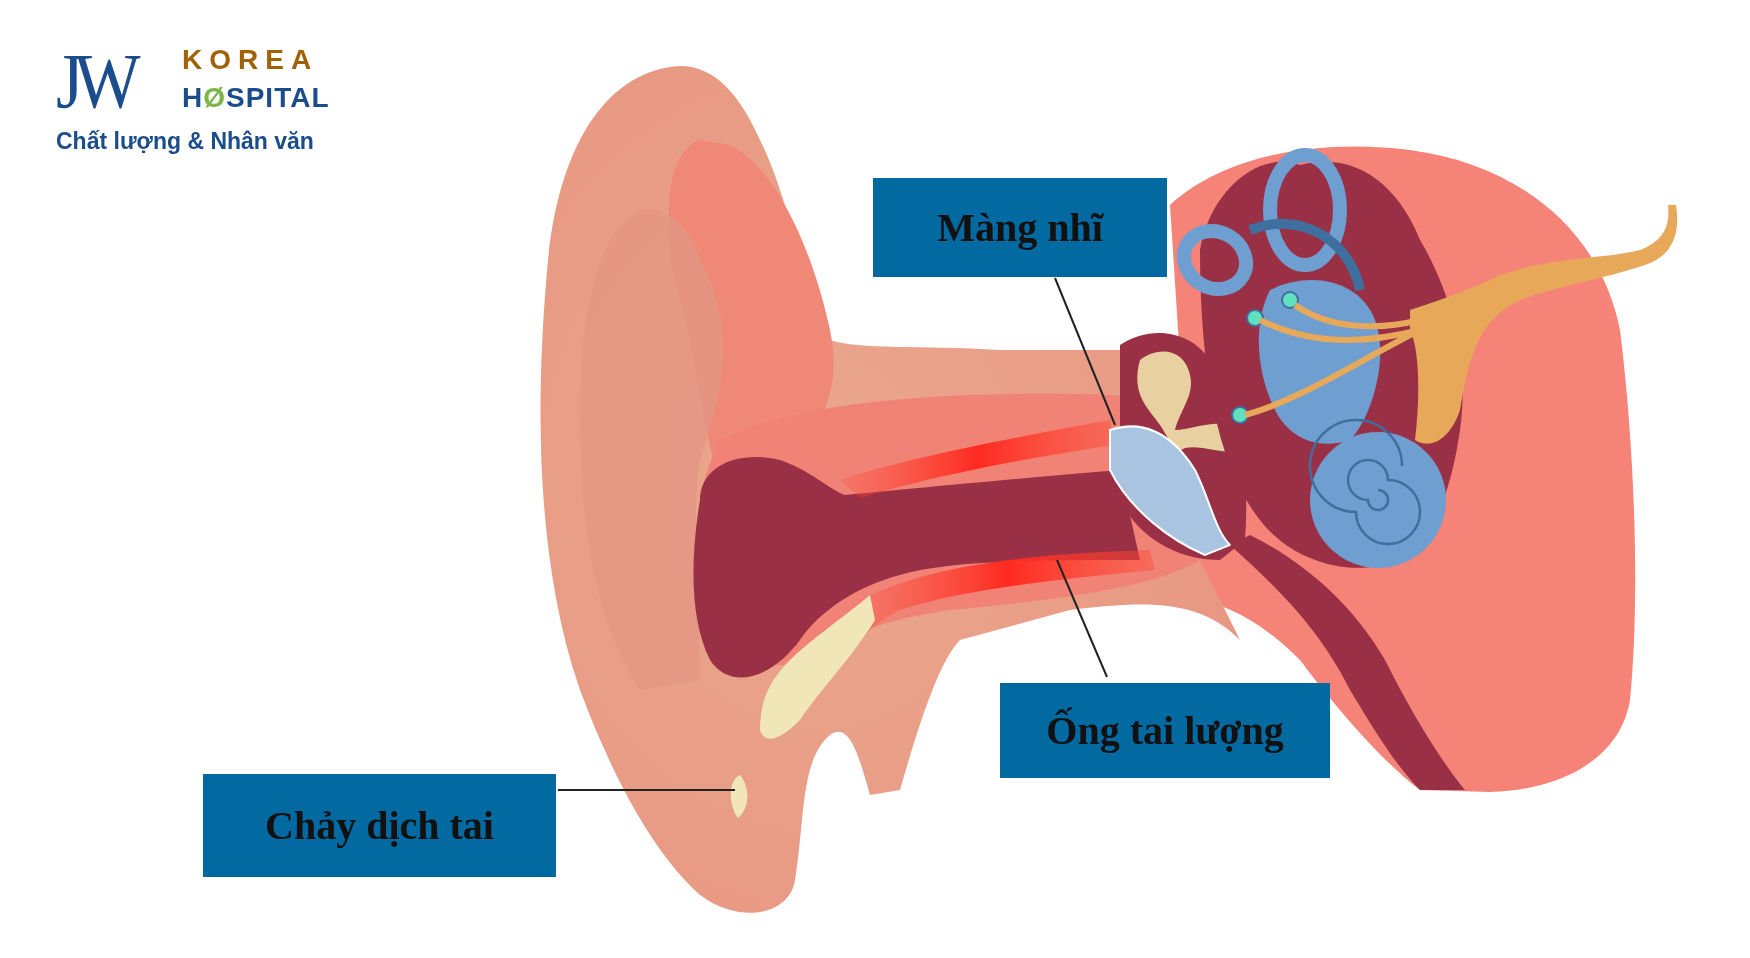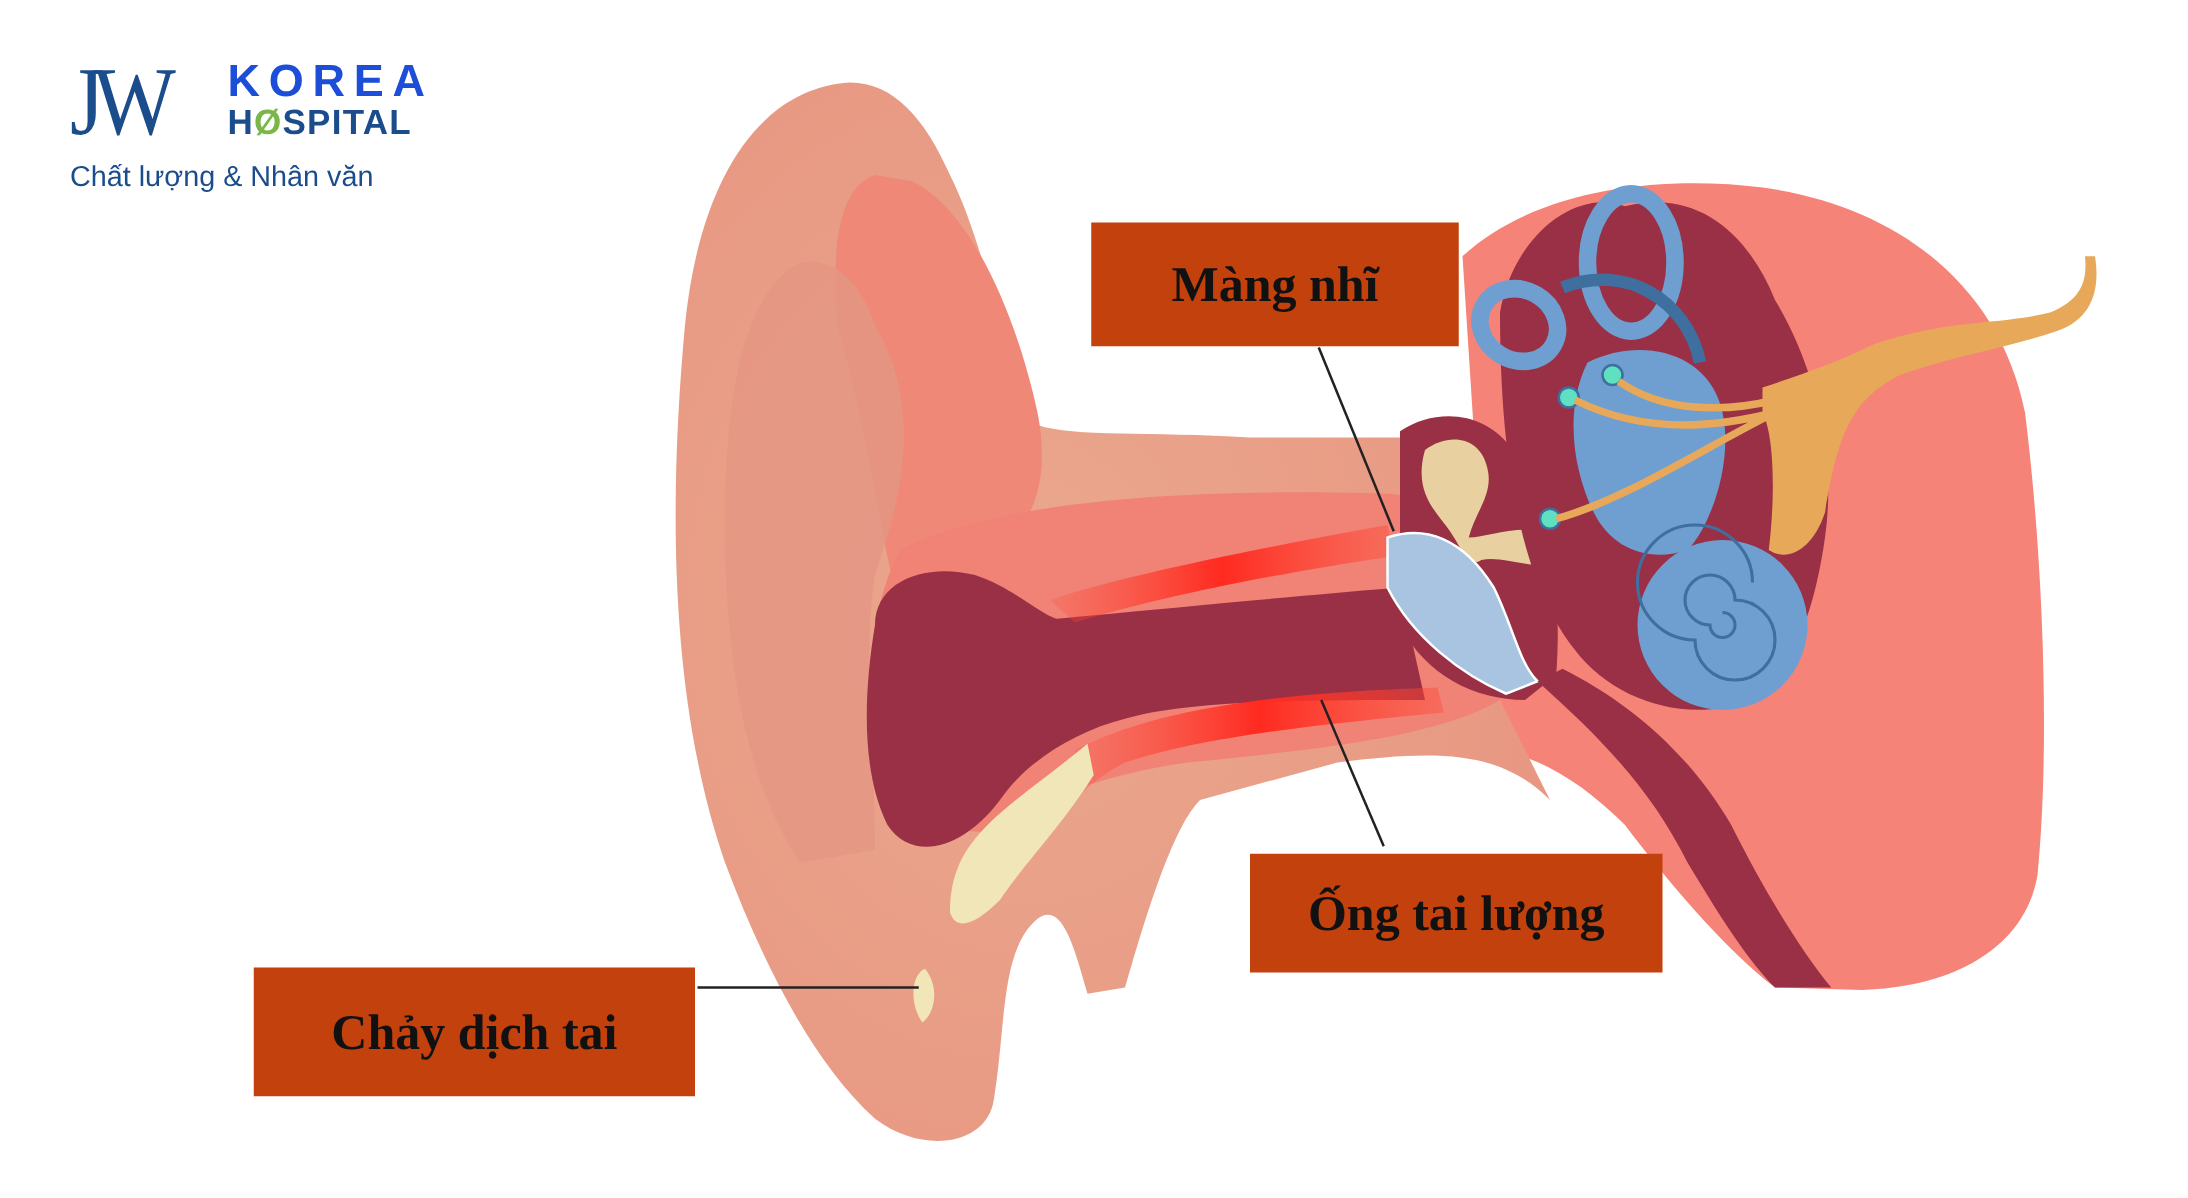--- a/index.html
+++ b/index.html
@@ -1,24 +1,24 @@
 <!DOCTYPE html>
 <html><head>
 <meta charset="utf-8">
 <style>
   html, body { margin:0; padding:0; background:#ffffff; }
   body { width:1750px; height:958px; position:relative; overflow:hidden; font-family:"Liberation Sans", sans-serif; }
   .logo { position:absolute; left:56px; top:42px; width:320px; height:120px; }
   .jw { position:absolute; left:0; top:0; font-family:"Liberation Serif", serif; font-size:78px; letter-spacing:-10px; color:#1b4d8c; line-height:1; transform:scaleX(0.9); transform-origin:left top; }
-  .korea { position:absolute; left:126px; top:2px; font-size:36px; letter-spacing:7px; color:#1d4ed8; font-weight:bold; }
+  .korea { position:absolute; left:126px; top:2px; font-size:28px; letter-spacing:7px; color:#a16207; font-weight:bold; }
   .hospital { position:absolute; left:126px; top:40px; font-size:28px; letter-spacing:1px; color:#1b4d8c; font-weight:bold; }
   .hospital .o { color:#7bb649; }
-  .tagline { position:absolute; left:0; top:86px; font-size:23px; color:#1b4d8c; font-weight:normal; white-space:nowrap;text-align:right; }
+  .tagline { position:absolute; left:0; top:86px; font-size:23px; color:#1b4d8c; font-weight:bold; white-space:nowrap;text-align:right; }
   svg.ear { position:absolute; left:0; top:0; }
-  .label { position:absolute; background:#c2410c; display:flex; align-items:center; justify-content:center; font-family:"Liberation Serif", serif; font-weight:bold; font-size:40px; color:#111; }
+  .label { position:absolute; background:#0369a1; display:flex; align-items:center; justify-content:center; font-family:"Liberation Serif", serif; font-weight:bold; font-size:40px; color:#111; }
 </style>
 </head>
 <body>
 
 <div class="logo">
   <div class="jw">JW</div>
   <div class="korea">KOREA</div>
   <div class="hospital"><span>H</span><span class="o">Ø</span><span>SPITAL</span></div>
   <div class="tagline">Chất lượng &amp; Nhân văn</div>
 </div>

